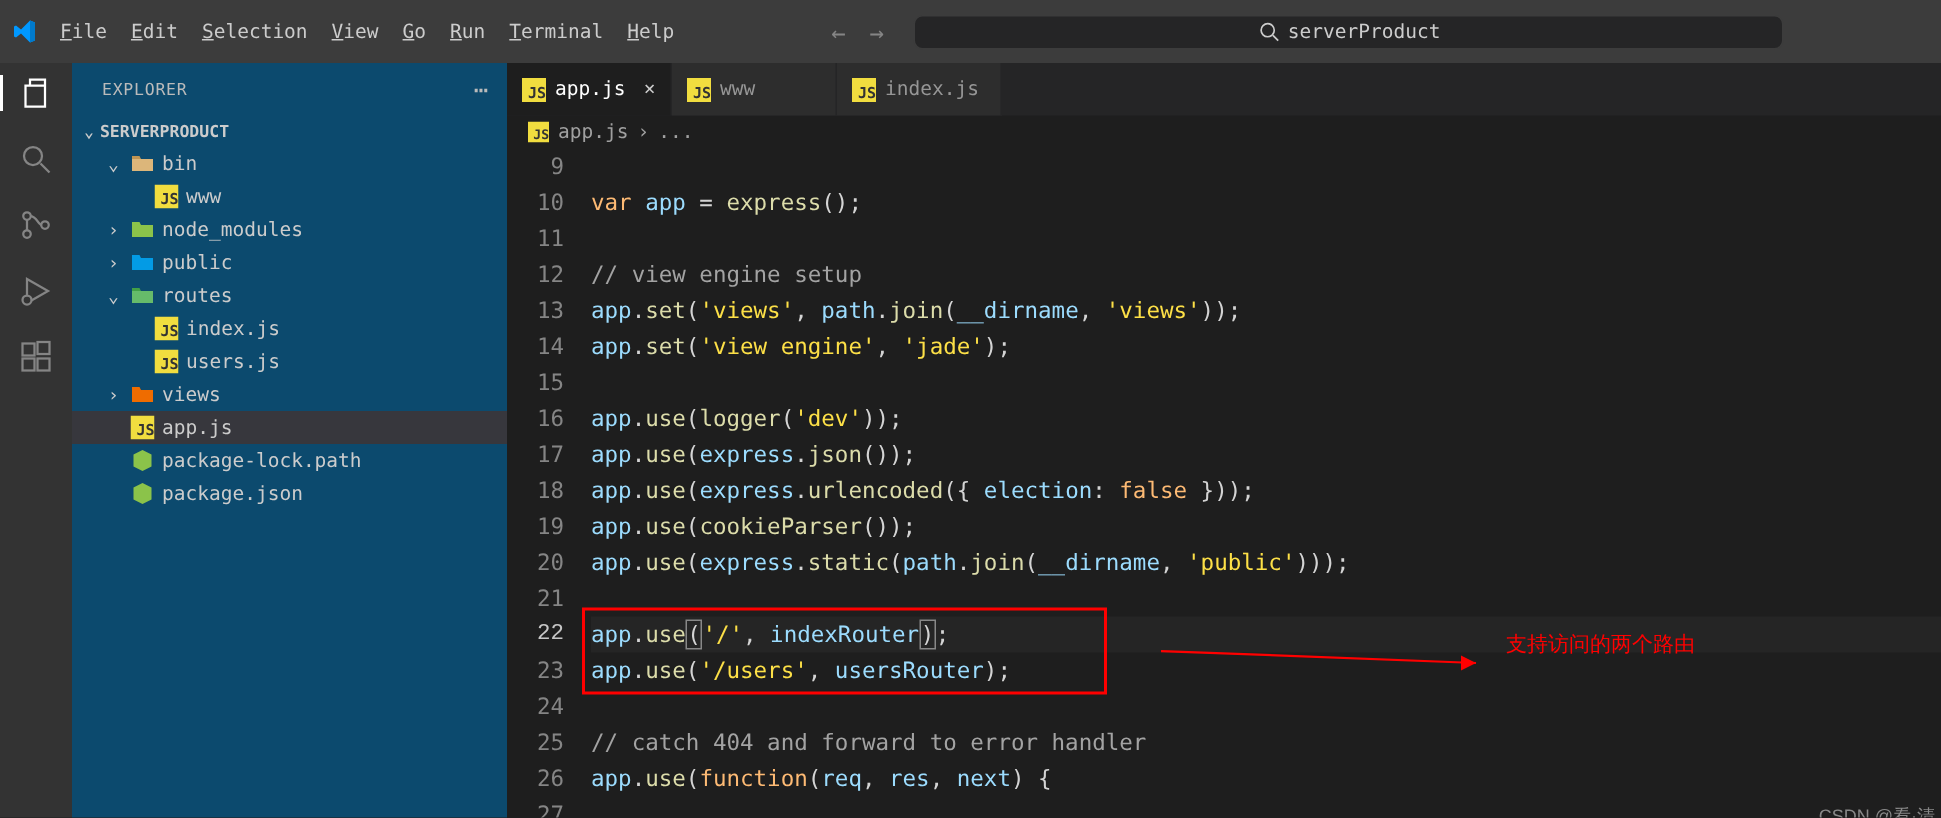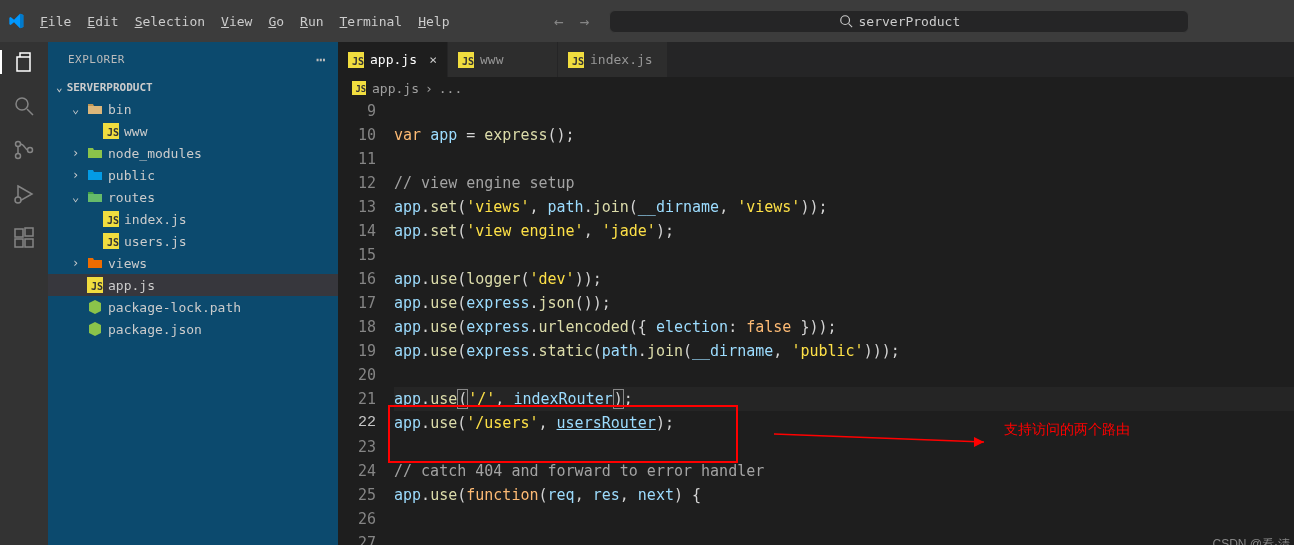--- a/index.html
+++ b/index.html
@@ -47,21 +47,21 @@
 .code { flex: 1; line-height: 24px; position:relative; }
 .codeline { height: 24px; white-space: pre; }
 .tk-v { color: #9cdcfe; }
 .tk-k { color: #fdba74; }
 .tk-f { color: #dcdcaa; }
 .tk-s { color: #fde047; }
 .tk-c { color: #a3a3a3; }
 .tk-p { color: #d4d4d4; }
 .tk-cn { color: #9cdcfe; }
 .tk-num { color: #b5cea8; }
-.tk-ul { text-decoration: underline; }
+.tk-ul { }
 .cursor-line { background: rgba(255,255,255,0.03); }
 .bracket-hl { border: 1px solid #888; padding: 0 0; }
 
 .red-box { position: absolute; border: 2px solid #ff0000; pointer-events: none; }
 .red-arrow { position: absolute; pointer-events: none; }
 .red-text { position: absolute; color: #ff0000; font-family: sans-serif; font-size: 14px; pointer-events: none; }
 .watermark { position: absolute; bottom: 4px; right: 4px; color: #888; font-size: 12px; font-family: sans-serif; }
 
 svg { display: block; }
 .js-icon { width:16px; height:16px; }
@@ -317,20 +317,21 @@
 <div class="codeline"></div>
 <div class="codeline"><span class="tk-k">var</span><span class="tk-p"> </span><span class="tk-v">app</span><span class="tk-p"> = </span><span class="tk-f">express</span><span class="tk-p">();</span></div>
 <div class="codeline"></div>
 <div class="codeline"><span class="tk-c">// view engine setup</span></div>
 <div class="codeline"><span class="tk-v">app</span><span class="tk-p">.</span><span class="tk-f">set</span><span class="tk-p">(</span><span class="tk-s">'views'</span><span class="tk-p">, </span><span class="tk-v">path</span><span class="tk-p">.</span><span class="tk-f">join</span><span class="tk-p">(</span><span class="tk-v">__dirname</span><span class="tk-p">, </span><span class="tk-s">'views'</span><span class="tk-p">));</span></div>
 <div class="codeline"><span class="tk-v">app</span><span class="tk-p">.</span><span class="tk-f">set</span><span class="tk-p">(</span><span class="tk-s">'view engine'</span><span class="tk-p">, </span><span class="tk-s">'jade'</span><span class="tk-p">);</span></div>
 <div class="codeline"></div>
 <div class="codeline"><span class="tk-v">app</span><span class="tk-p">.</span><span class="tk-f">use</span><span class="tk-p">(</span><span class="tk-f">logger</span><span class="tk-p">(</span><span class="tk-s">'dev'</span><span class="tk-p">));</span></div>
 <div class="codeline"><span class="tk-v">app</span><span class="tk-p">.</span><span class="tk-f">use</span><span class="tk-p">(</span><span class="tk-v">express</span><span class="tk-p">.</span><span class="tk-f">json</span><span class="tk-p">());</span></div>
 <div class="codeline"><span class="tk-v">app</span><span class="tk-p">.</span><span class="tk-f">use</span><span class="tk-p">(</span><span class="tk-v">express</span><span class="tk-p">.</span><span class="tk-f">urlencoded</span><span class="tk-p">({ </span><span class="tk-cn">election</span><span class="tk-p">: </span><span class="tk-k">false</span><span class="tk-p"> }));</span></div>
+<div class="codeline"><span class="tk-v">app</span><span class="tk-p">.</span><span class="tk-f">use</span><span class="tk-p">(</span><span class="tk-f">cookieParser</span><span class="tk-p">());</span></div>
 <div class="codeline"><span class="tk-v">app</span><span class="tk-p">.</span><span class="tk-f">use</span><span class="tk-p">(</span><span class="tk-v">express</span><span class="tk-p">.</span><span class="tk-f">static</span><span class="tk-p">(</span><span class="tk-v">path</span><span class="tk-p">.</span><span class="tk-f">join</span><span class="tk-p">(</span><span class="tk-v">__dirname</span><span class="tk-p">, </span><span class="tk-s">'public'</span><span class="tk-p">)));</span></div>
 <div class="codeline"></div>
 <div class="codeline cursor-line"><span class="tk-v">app</span><span class="tk-p">.</span><span class="tk-f">use</span><span class="tk-p"><span class="bracket-hl">(</span></span><span class="tk-s">'/'</span><span class="tk-p">, </span><span class="tk-v">indexRouter</span><span class="tk-p"><span class="bracket-hl">)</span>;</span></div>
 <div class="codeline"><span class="tk-v">app</span><span class="tk-p">.</span><span class="tk-f">use</span><span class="tk-p">(</span><span class="tk-s">'/users'</span><span class="tk-p">, </span><span class="tk-v tk-ul">usersRouter</span><span class="tk-p">);</span></div>
 <div class="codeline"></div>
 <div class="codeline"><span class="tk-c">// catch 404 and forward to error handler</span></div>
 <div class="codeline"><span class="tk-v">app</span><span class="tk-p">.</span><span class="tk-f">use</span><span class="tk-p">(</span><span class="tk-k">function</span><span class="tk-p">(</span><span class="tk-v">req</span><span class="tk-p">, </span><span class="tk-v">res</span><span class="tk-p">, </span><span class="tk-v">next</span><span class="tk-p">) {</span></div>
 
         <div class="red-box" style="left:-6px; top:306px; width:350px; height:58px;"></div>
         <svg class="red-arrow" style="left:380px; top:320px;" width="220" height="30">

